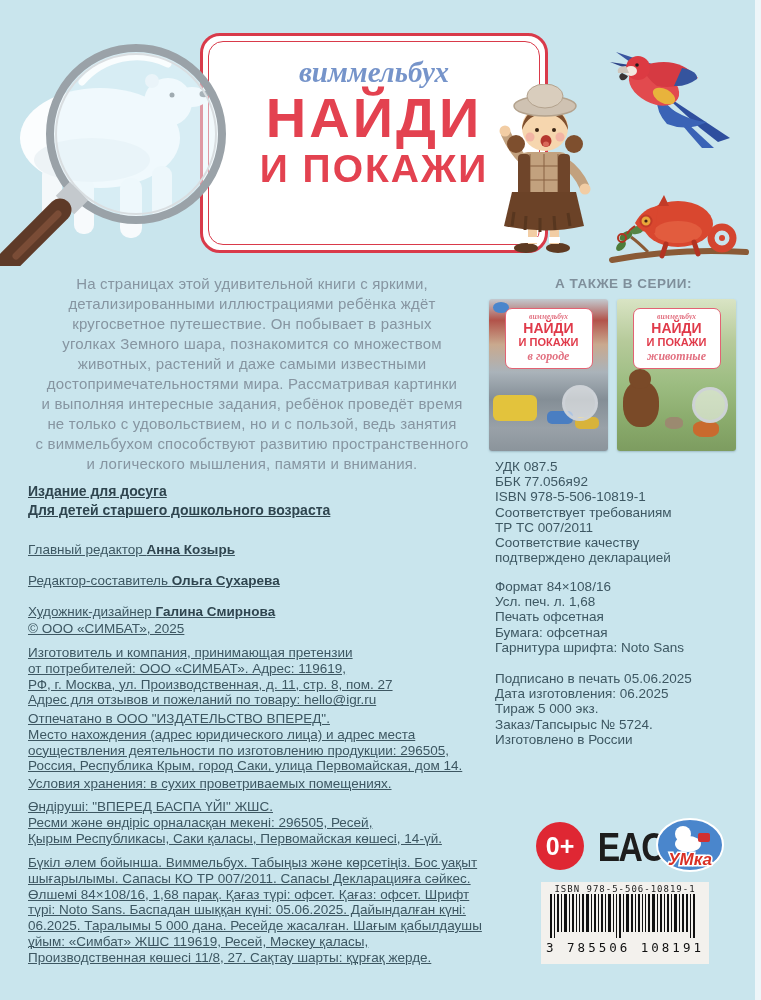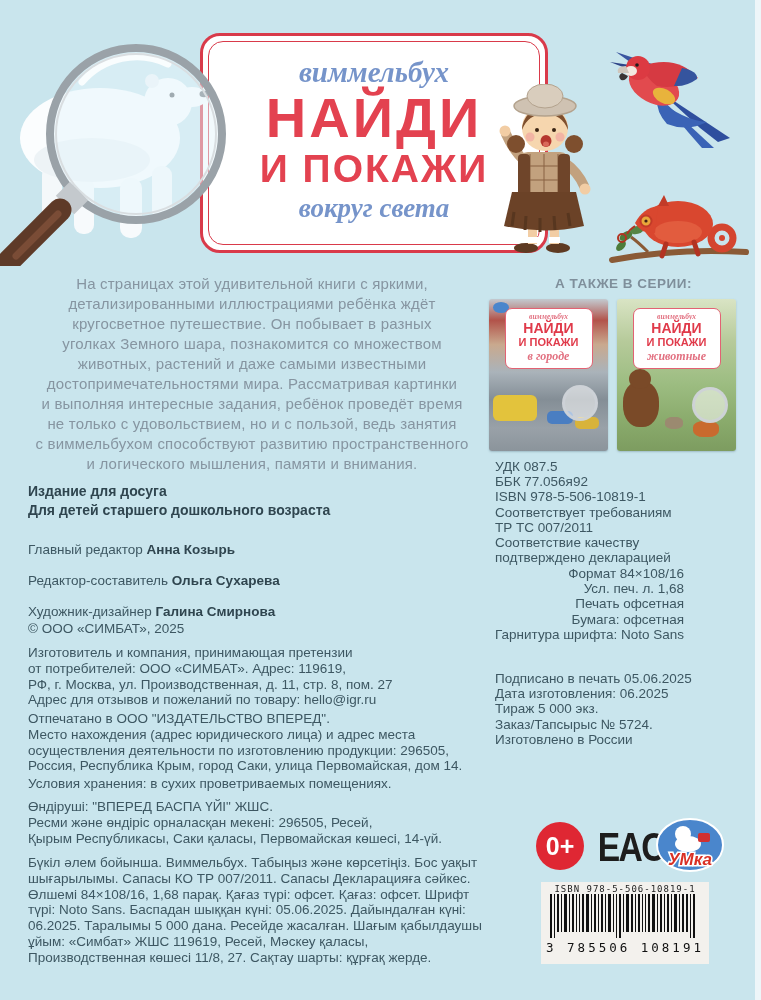--- a/index.html
+++ b/index.html
@@ -48,36 +48,36 @@
   .cp-t1{font-size:14px;font-weight:800;color:#e03a4a;line-height:15px;}
   .cp-t2{font-size:11px;font-weight:800;color:#e03a4a;line-height:12px;}
   .cp-sub{font-family:"Liberation Serif",serif;font-style:italic;font-weight:bold;
       font-size:12px;color:#e27080;margin-top:1px;}
   .cover-lens{position:absolute;width:36px;height:36px;border-radius:50%;
       background:rgba(255,255,255,.55);border:3px solid rgba(205,210,215,.95);box-sizing:border-box;}
   .cover-umka{position:absolute;left:4px;top:3px;width:16px;height:11px;border-radius:50%;
       background:#4a86cc;}
 
   
-  .tblock{position:absolute;left:28px;font-size:13.5px;line-height:15.8px;white-space:pre-line;}
+  .tblock{position:absolute;left:28px;font-size:13.5px;line-height:15.8px;white-space:pre-line;text-decoration:underline;}
   .bold{font-weight:bold;color:#2f454f;}
   .edition-block{top:482px;font-size:14px;line-height:19px;font-weight:bold;color:#2f454f;}
   .credits{top:526px;}
   .credit-line{line-height:15.4px;}
   .copyright{top:621px;}
   .manufacturer{top:645px;}
   .printed{top:711px;}
   .storage{top:776px;}
   .producer-kz{top:799px;}
   .annotation-kz{top:855px;width:710px;}
 
   
   .rblock{position:absolute;left:495px;font-size:13.5px;line-height:15.2px;white-space:pre-line;}
   .imprint-1{top:459px;}
-  .imprint-2{top:566px;text-align:right;}
+  .imprint-2{top:579px;}
   .imprint-3{top:671px;}
 
   
   .age-badge{position:absolute;left:536px;top:822px;width:48px;height:48px;border-radius:50%;
       background:#df2733;color:#fff;font-weight:800;font-size:25px;display:flex;
       align-items:center;justify-content:center;}
   .eac{position:absolute;left:592px;top:824px;width:64px;height:46px;color:#1d1d1d;
       font-weight:800;font-size:41px;line-height:46px;text-align:center;
       transform:scaleX(.82);letter-spacing:-2px;}
   .umka{position:absolute;left:655px;top:817px;}
@@ -113,21 +113,20 @@
     <path d="M79,181 L65,195" stroke="#c4c9cd" stroke-width="26"></path>
     <path d="M60,200 L8,252" stroke="#5e3a28" stroke-width="23" stroke-linecap="round"></path>
     <path d="M58,204 L16,246" stroke="#7a4c36" stroke-width="7" stroke-linecap="round"></path>
   </svg>
 
   <div class="title-box">
     <div class="title-box-inner">
       <div class="script-line tb-series">виммельбух</div>
       <div class="tb-line1">НАЙДИ</div>
       <div class="tb-line2">И ПОКАЖИ</div>
-      <div class="script-line tb-sub">вокруг света</div>
     </div>
   </div>
 
   <svg class="ill girl" width="108" height="172" viewBox="0 0 108 172">
     <ellipse cx="34" cy="164" rx="12" ry="5" fill="#5e3a22"></ellipse>
     <ellipse cx="66" cy="164" rx="12" ry="5" fill="#5e3a22"></ellipse>
     <rect x="36" y="140" width="9" height="20" fill="#f2cda4"></rect>
     <rect x="58" y="140" width="9" height="20" fill="#f2cda4"></rect>
     <rect x="35" y="153" width="11" height="6" fill="#ffffff"></rect>
     <rect x="57" y="153" width="11" height="6" fill="#ffffff"></rect>

